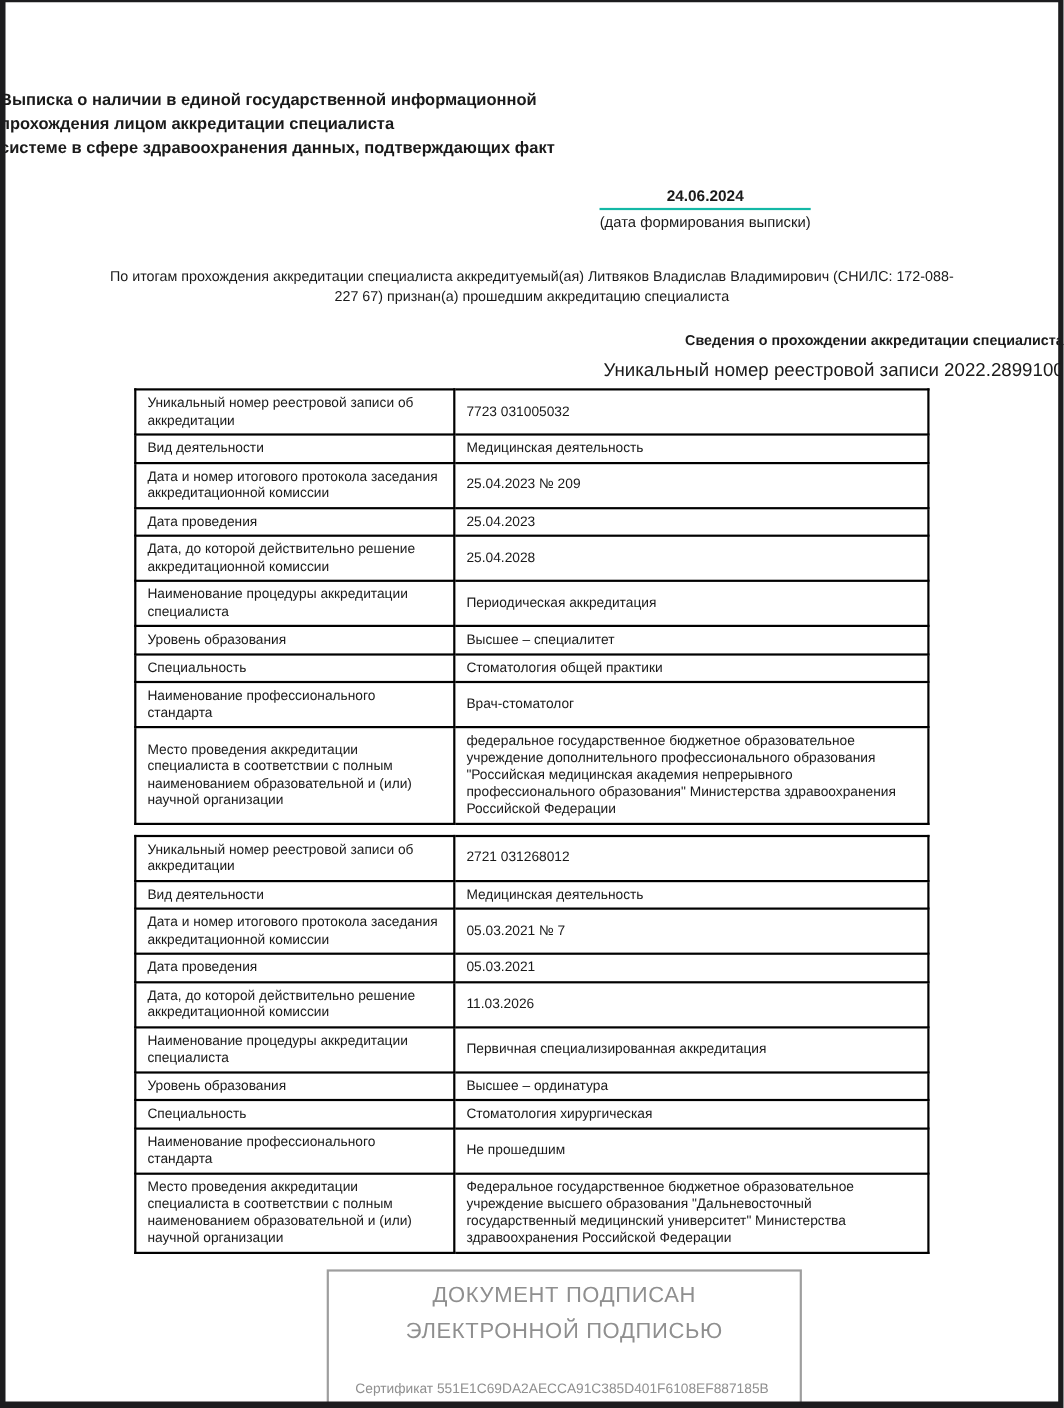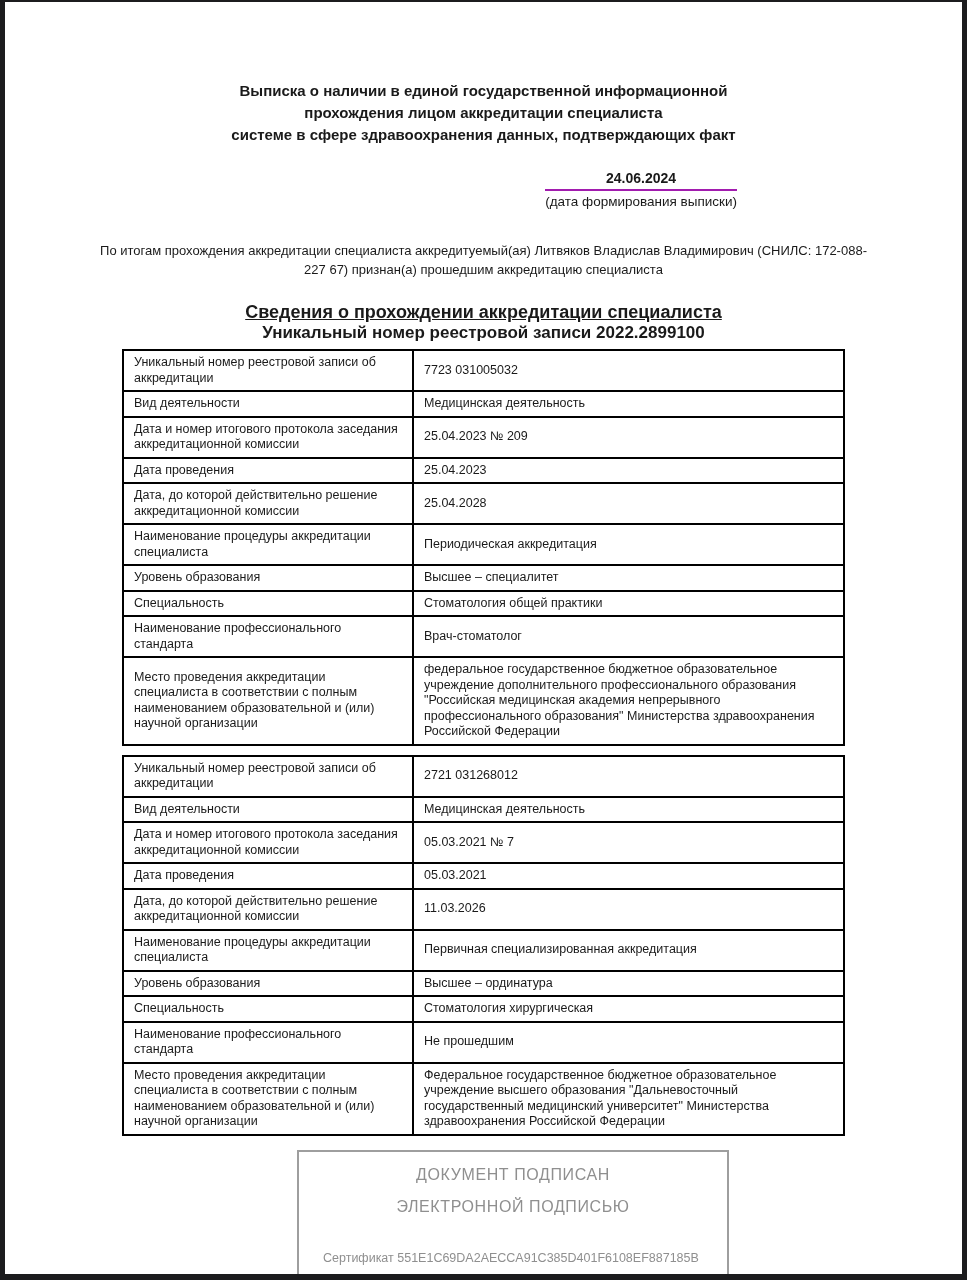--- a/index.html
+++ b/index.html
@@ -15,53 +15,53 @@
   
   .frame {
     position: absolute; inset: 0; pointer-events: none; z-index: 10;
     border-left: 5px solid #1c1c1e;
     border-right: 5px solid #1c1c1e;
     border-bottom: 6px solid #1c1c1e;
     border-top: 2px solid #1c1c1e;
   }
   .doc-title {
     padding-top: 80px;
-    text-align: center;
+    text-align: left;
     font-weight: bold;
     font-size: 15px;
     line-height: 22px;
   }
   .date-block {
     width: fit-content;
     margin: 24px 230px 0 auto;
     text-align: center;
   }
   .date-value {
     font-weight: bold;
     font-size: 14px;
     padding: 0 16px 3px;
-    border-bottom: 2px solid #a21caf;
+    border-bottom: 2px solid #14b8a6;
   }
   .date-caption { font-size: 13.5px; padding-top: 3px; }
   .intro {
     margin-top: 32px;
     text-align: center;
     font-size: 13px;
     line-height: 19px;
   }
   .section-heading {
     margin-top: 23px;
-    text-align: center;
+    text-align: right;
     font-weight: bold;
-    font-size: 18px;
-    text-decoration: underline;
+    font-size: 13px;
   }
   .registry-heading {
-    text-align: center;
-    font-weight: bold;
+    margin-top: 10px;
+    text-align: right;
+    font-weight: normal;
     font-size: 17px;
   }
   table.acc-table {
     width: 723px;
     margin: 6px auto 0;
     border-collapse: collapse;
     table-layout: fixed;
   }
   table.acc-table:first-of-type { margin-top: 6px; }
   table.acc-table + table.acc-table { margin-top: 9px; }
@@ -77,21 +77,21 @@
   .sig-box {
     width: 432px;
     height: 183px;
     margin: 14px 0 0 297px;
     border: 2px solid #9e9e9e;
     color: #8f8f8f;
     padding: 10px 24px 14px;
   }
   .sig-heading {
     text-align: center;
-    font-size: 16px;
+    font-size: 20px;
     line-height: 17px;
     letter-spacing: 0.6px;
     margin-top: 4px;
   }
   .sig-heading.second { margin-top: 15px; }
   .sig-line { font-size: 12.5px; line-height: 13px; }
   .sig-line.cert  { margin-top: 37px; }
   .sig-line.owner { margin-top: 17px; }
 </style>
 </head>

